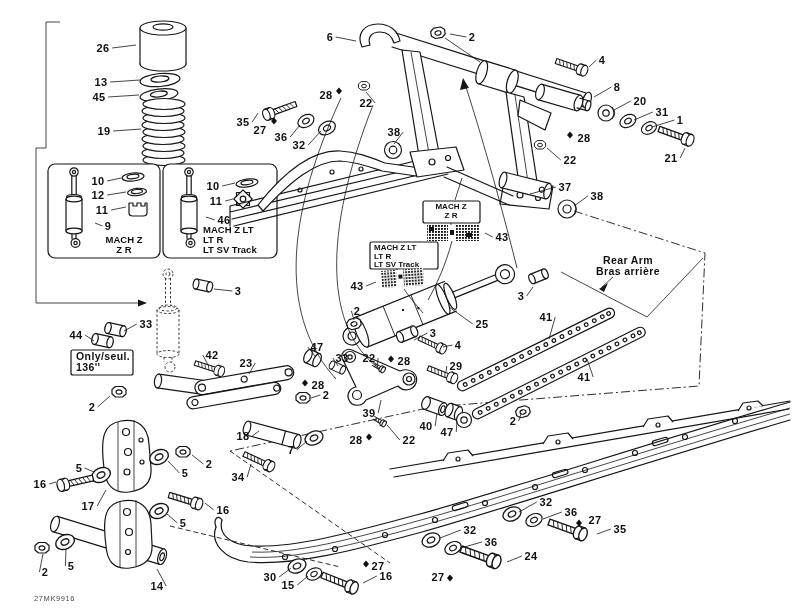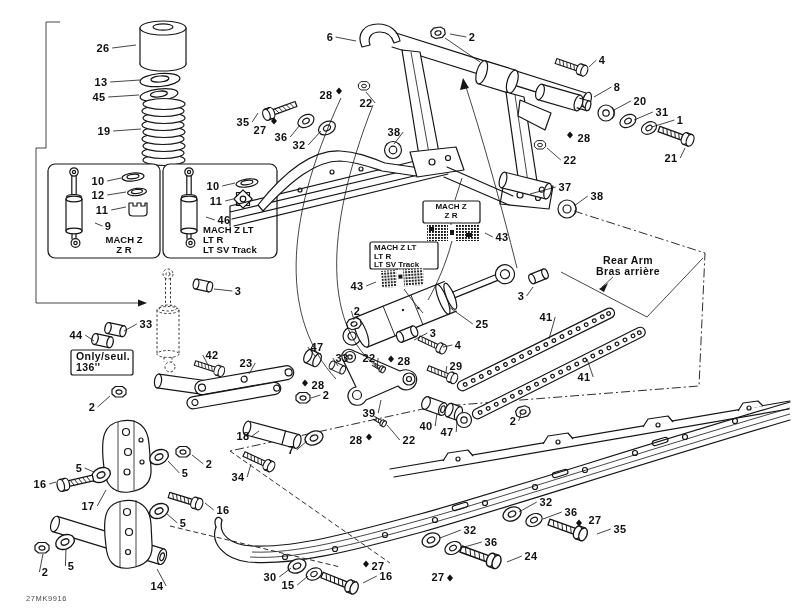--- a/index.html
+++ b/index.html
@@ -9,21 +9,21 @@
   .ln{stroke:#161616;stroke-width:1.2;fill:none;stroke-linecap:round;stroke-linejoin:round;}
   .fw{stroke:#161616;stroke-width:1.2;fill:#ffffff;stroke-linejoin:round;}
   .thin{stroke:#161616;stroke-width:0.8;fill:none;}
   .dash{stroke:#161616;stroke-width:0.9;fill:none;stroke-dasharray:5 3;}
   .dashdot{stroke:#161616;stroke-width:0.9;fill:none;stroke-dasharray:9 3 2 3;}
   .ghost{stroke:#3a3a3a;stroke-width:1;fill:none;stroke-dasharray:2.5 2;}
   .callout{font:bold 11px "Liberation Sans",sans-serif;fill:#101010;letter-spacing:.4px;}
   .boxtext{font:bold 9.5px "Liberation Sans",sans-serif;fill:#101010;}
   .tagtext{font:bold 8px "Liberation Sans",sans-serif;fill:#101010;}
   .annot{font:bold 10.5px "Liberation Sans",sans-serif;fill:#101010;letter-spacing:.4px;}
-  .sheet-code{position:absolute;left:26px;top:594px;font:7.5px "Liberation Sans",sans-serif;
+  .sheet-code{position:absolute;left:34px;top:594px;font:7.5px "Liberation Sans",sans-serif;
               color:#4a4a4a;letter-spacing:.6px;}
 </style>
 </head>
 <body>
 
 <div id="stage">
   <svg width="800" height="616" viewBox="0 0 800 616">
     <defs>
       <g id="washer">
           <ellipse rx="8.5" ry="6" class="fw"></ellipse>

